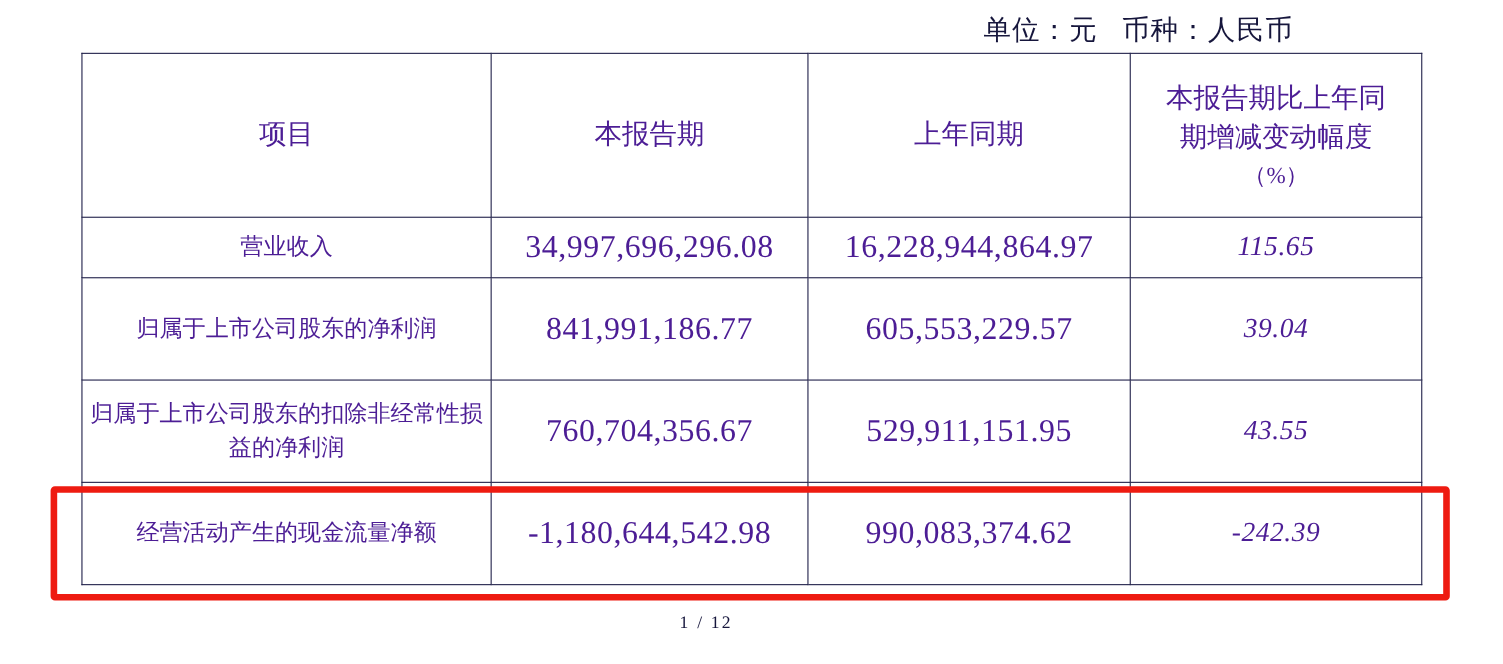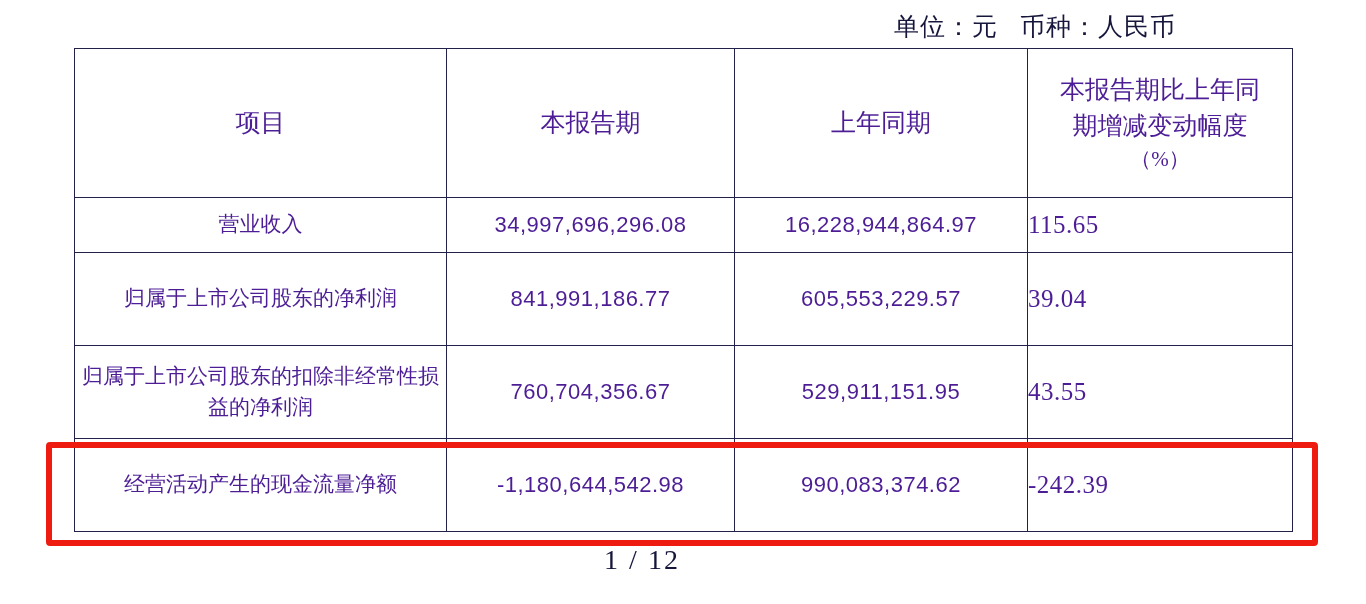--- a/index.html
+++ b/index.html
@@ -64,31 +64,32 @@
   .hdr .l { display: block; }
   .hdr .pct { display: block; font-size: 21px; }
 
   .item-cell {
     font-size: 21px;
     text-align: center;
     padding: 10px 8px 10px 14px;
     line-height: 1.5;
   }
   .num-cell {
-    font-size: 22px;
+    font-size: 29px;
     text-align: center;
     padding: 10px 10px;
     letter-spacing: 0.5px;
-    font-family: Liberation Sans, sans-serif;
+    font-family: Liberation Serif, serif;
   }
   .chg-cell {
     font-size: 25px;
-    text-align: left;
+    text-align: center;
     padding: 10px 22px 10px 10px;
     letter-spacing: 0.5px;
+    font-style: italic;
   }
   tr.r-rev td { height: 54px; }
   tr.r-np td  { height: 92px; margin-top: 44px; }
   tr.r-dnp td { height: 92px; }
   tr.r-cf td  { height: 92px; }
 
   .highlight-box {
     position: absolute;
     left: 46px;
     top: 442px;
@@ -98,21 +99,21 @@
     border-radius: 4px;
     box-sizing: border-box;
     pointer-events: none;
   }
   .page-footer {
     position: absolute;
     bottom: 28px;
     left: 0;
     width: 100%;
     text-align: center;
-    font-size: 28px;
+    font-size: 16px;
     color: #16163c;
     letter-spacing: 2px;
   }
 </style>
 </head>
 <body>
 
 <div class="page">
 
   <div class="unit-line">

